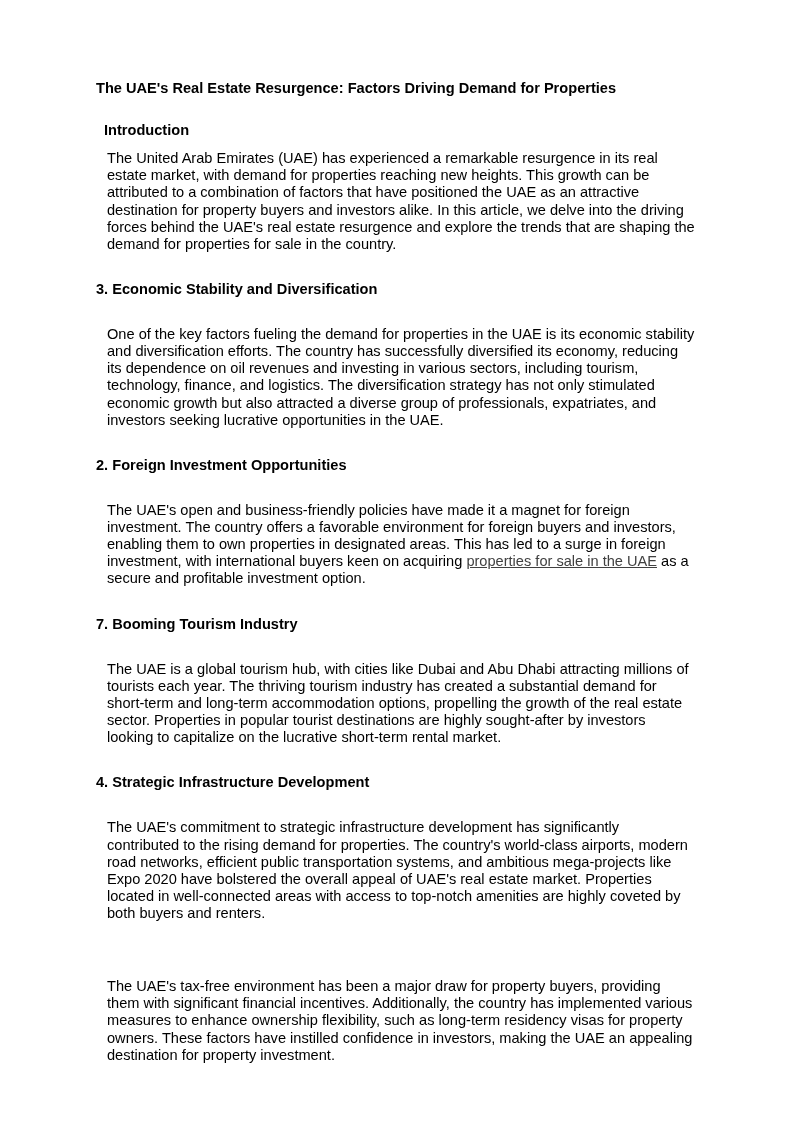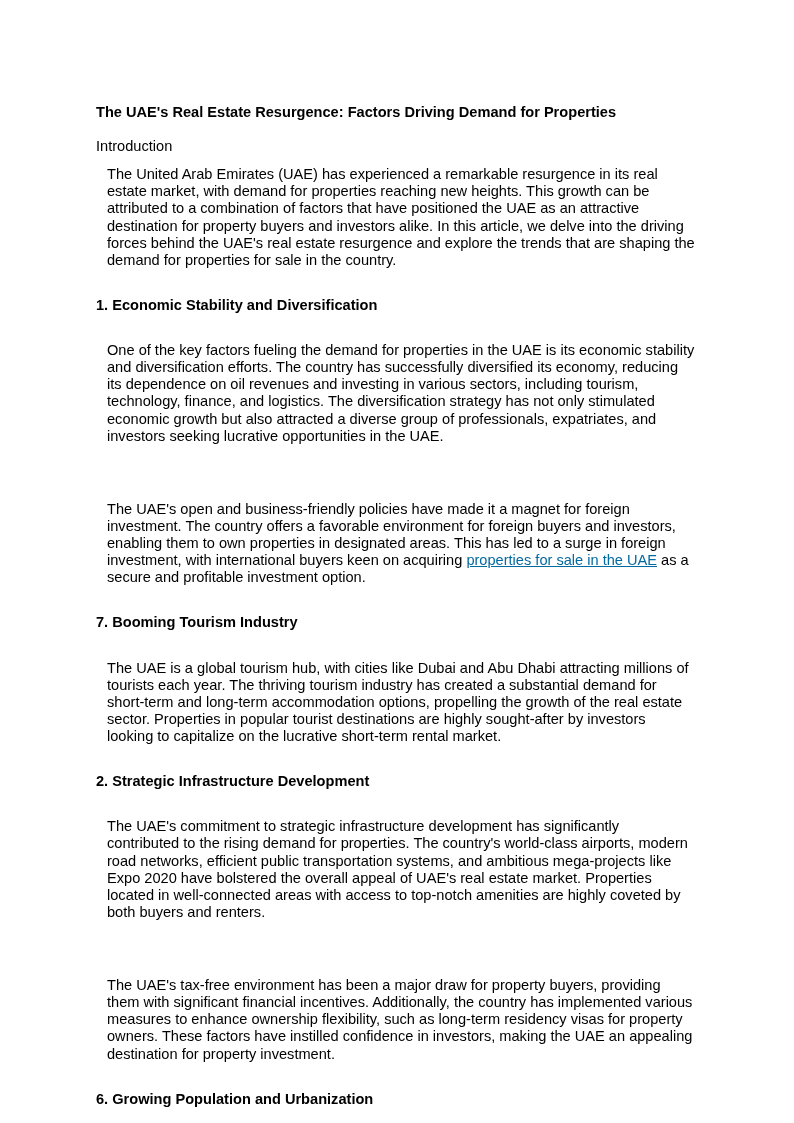--- a/index.html
+++ b/index.html
@@ -13,81 +13,81 @@
       position: relative;
       overflow: hidden;
       font-family: "Liberation Sans", sans-serif;
       color: #000000;
       font-size: 14.6px;
       line-height: 17.1px;
     }
     .page {
       position: absolute;
       left: 96px;
-      top: 104px;
+      top: 80px;
       width: 610px;
     }
     .title {
       font-weight: bold;
       margin: 0;
       font-size: 14.6px;
       line-height: 17.1px;
     }
     .spacer {
       height: 17.1px;
     }
     .intro-heading {
-      font-weight: normal;
-      margin: 0;
+      font-weight: bold;
+      margin: 8px;
       font-size: 14.6px;
     }
     .section-heading {
       font-weight: bold;
       margin: 0;
       font-size: 14.6px;
       line-height: 17.1px;
     }
     p {
       margin: 11px;
     }
     a.inline-link {
-      color: #0369a1;
+      color: #404040;
       text-decoration: underline;
     }
   </style>
 </head>
 <body>
 
 <div class="page">
 
   <p class="title">The UAE's Real Estate Resurgence: Factors Driving Demand for Properties</p>
   <div class="spacer"></div>
 
   <p class="intro-heading">Introduction</p>
   <p>The United Arab Emirates (UAE) has experienced a remarkable resurgence in its real estate market, with demand for properties reaching new heights. This growth can be attributed to a combination of factors that have positioned the UAE as an attractive destination for property buyers and investors alike. In this article, we delve into the driving forces behind the UAE's real estate resurgence and explore the trends that are shaping the demand for properties for sale in the country.</p>
   <div class="spacer"></div>
 
-  <p class="section-heading">1. Economic Stability and Diversification</p>
+  <p class="section-heading">3. Economic Stability and Diversification</p>
   <div class="spacer"></div>
   <p>One of the key factors fueling the demand for properties in the UAE is its economic stability and diversification efforts. The country has successfully diversified its economy, reducing its dependence on oil revenues and investing in various sectors, including tourism, technology, finance, and logistics. The diversification strategy has not only stimulated economic growth but also attracted a diverse group of professionals, expatriates, and investors seeking lucrative opportunities in the UAE.</p>
   <div class="spacer"></div>
 
+  <p class="section-heading">2. Foreign Investment Opportunities</p>
   <div class="spacer"></div>
   <p><span>The UAE's open and business-friendly policies have made it a magnet for foreign investment. The country offers a favorable environment for foreign buyers and investors, enabling them to own properties in designated areas. This has led to a surge in foreign investment, with international buyers keen on acquiring </span><a class="inline-link" href="#">properties for sale in the UAE</a><span> as a secure and profitable investment option.</span></p>
   <div class="spacer"></div>
 
   <p class="section-heading">7. Booming Tourism Industry</p>
   <div class="spacer"></div>
   <p>The UAE is a global tourism hub, with cities like Dubai and Abu Dhabi attracting millions of tourists each year. The thriving tourism industry has created a substantial demand for short-term and long-term accommodation options, propelling the growth of the real estate sector. Properties in popular tourist destinations are highly sought-after by investors looking to capitalize on the lucrative short-term rental market.</p>
   <div class="spacer"></div>
 
-  <p class="section-heading">2. Strategic Infrastructure Development</p>
+  <p class="section-heading">4. Strategic Infrastructure Development</p>
   <div class="spacer"></div>
   <p>The UAE's commitment to strategic infrastructure development has significantly contributed to the rising demand for properties. The country's world-class airports, modern road networks, efficient public transportation systems, and ambitious mega-projects like Expo 2020 have bolstered the overall appeal of UAE's real estate market. Properties located in well-connected areas with access to top-notch amenities are highly coveted by both buyers and renters.</p>
   <div class="spacer"></div>
 
   <div class="spacer"></div>
   <p>The UAE's tax-free environment has been a major draw for property buyers, providing them with significant financial incentives. Additionally, the country has implemented various measures to enhance ownership flexibility, such as long-term residency visas for property owners. These factors have instilled confidence in investors, making the UAE an appealing destination for property investment.</p>
   <div class="spacer"></div>
 
-  <p class="section-heading">6. Growing Population and Urbanization</p>
 
 </div>
 
 </body></html>

